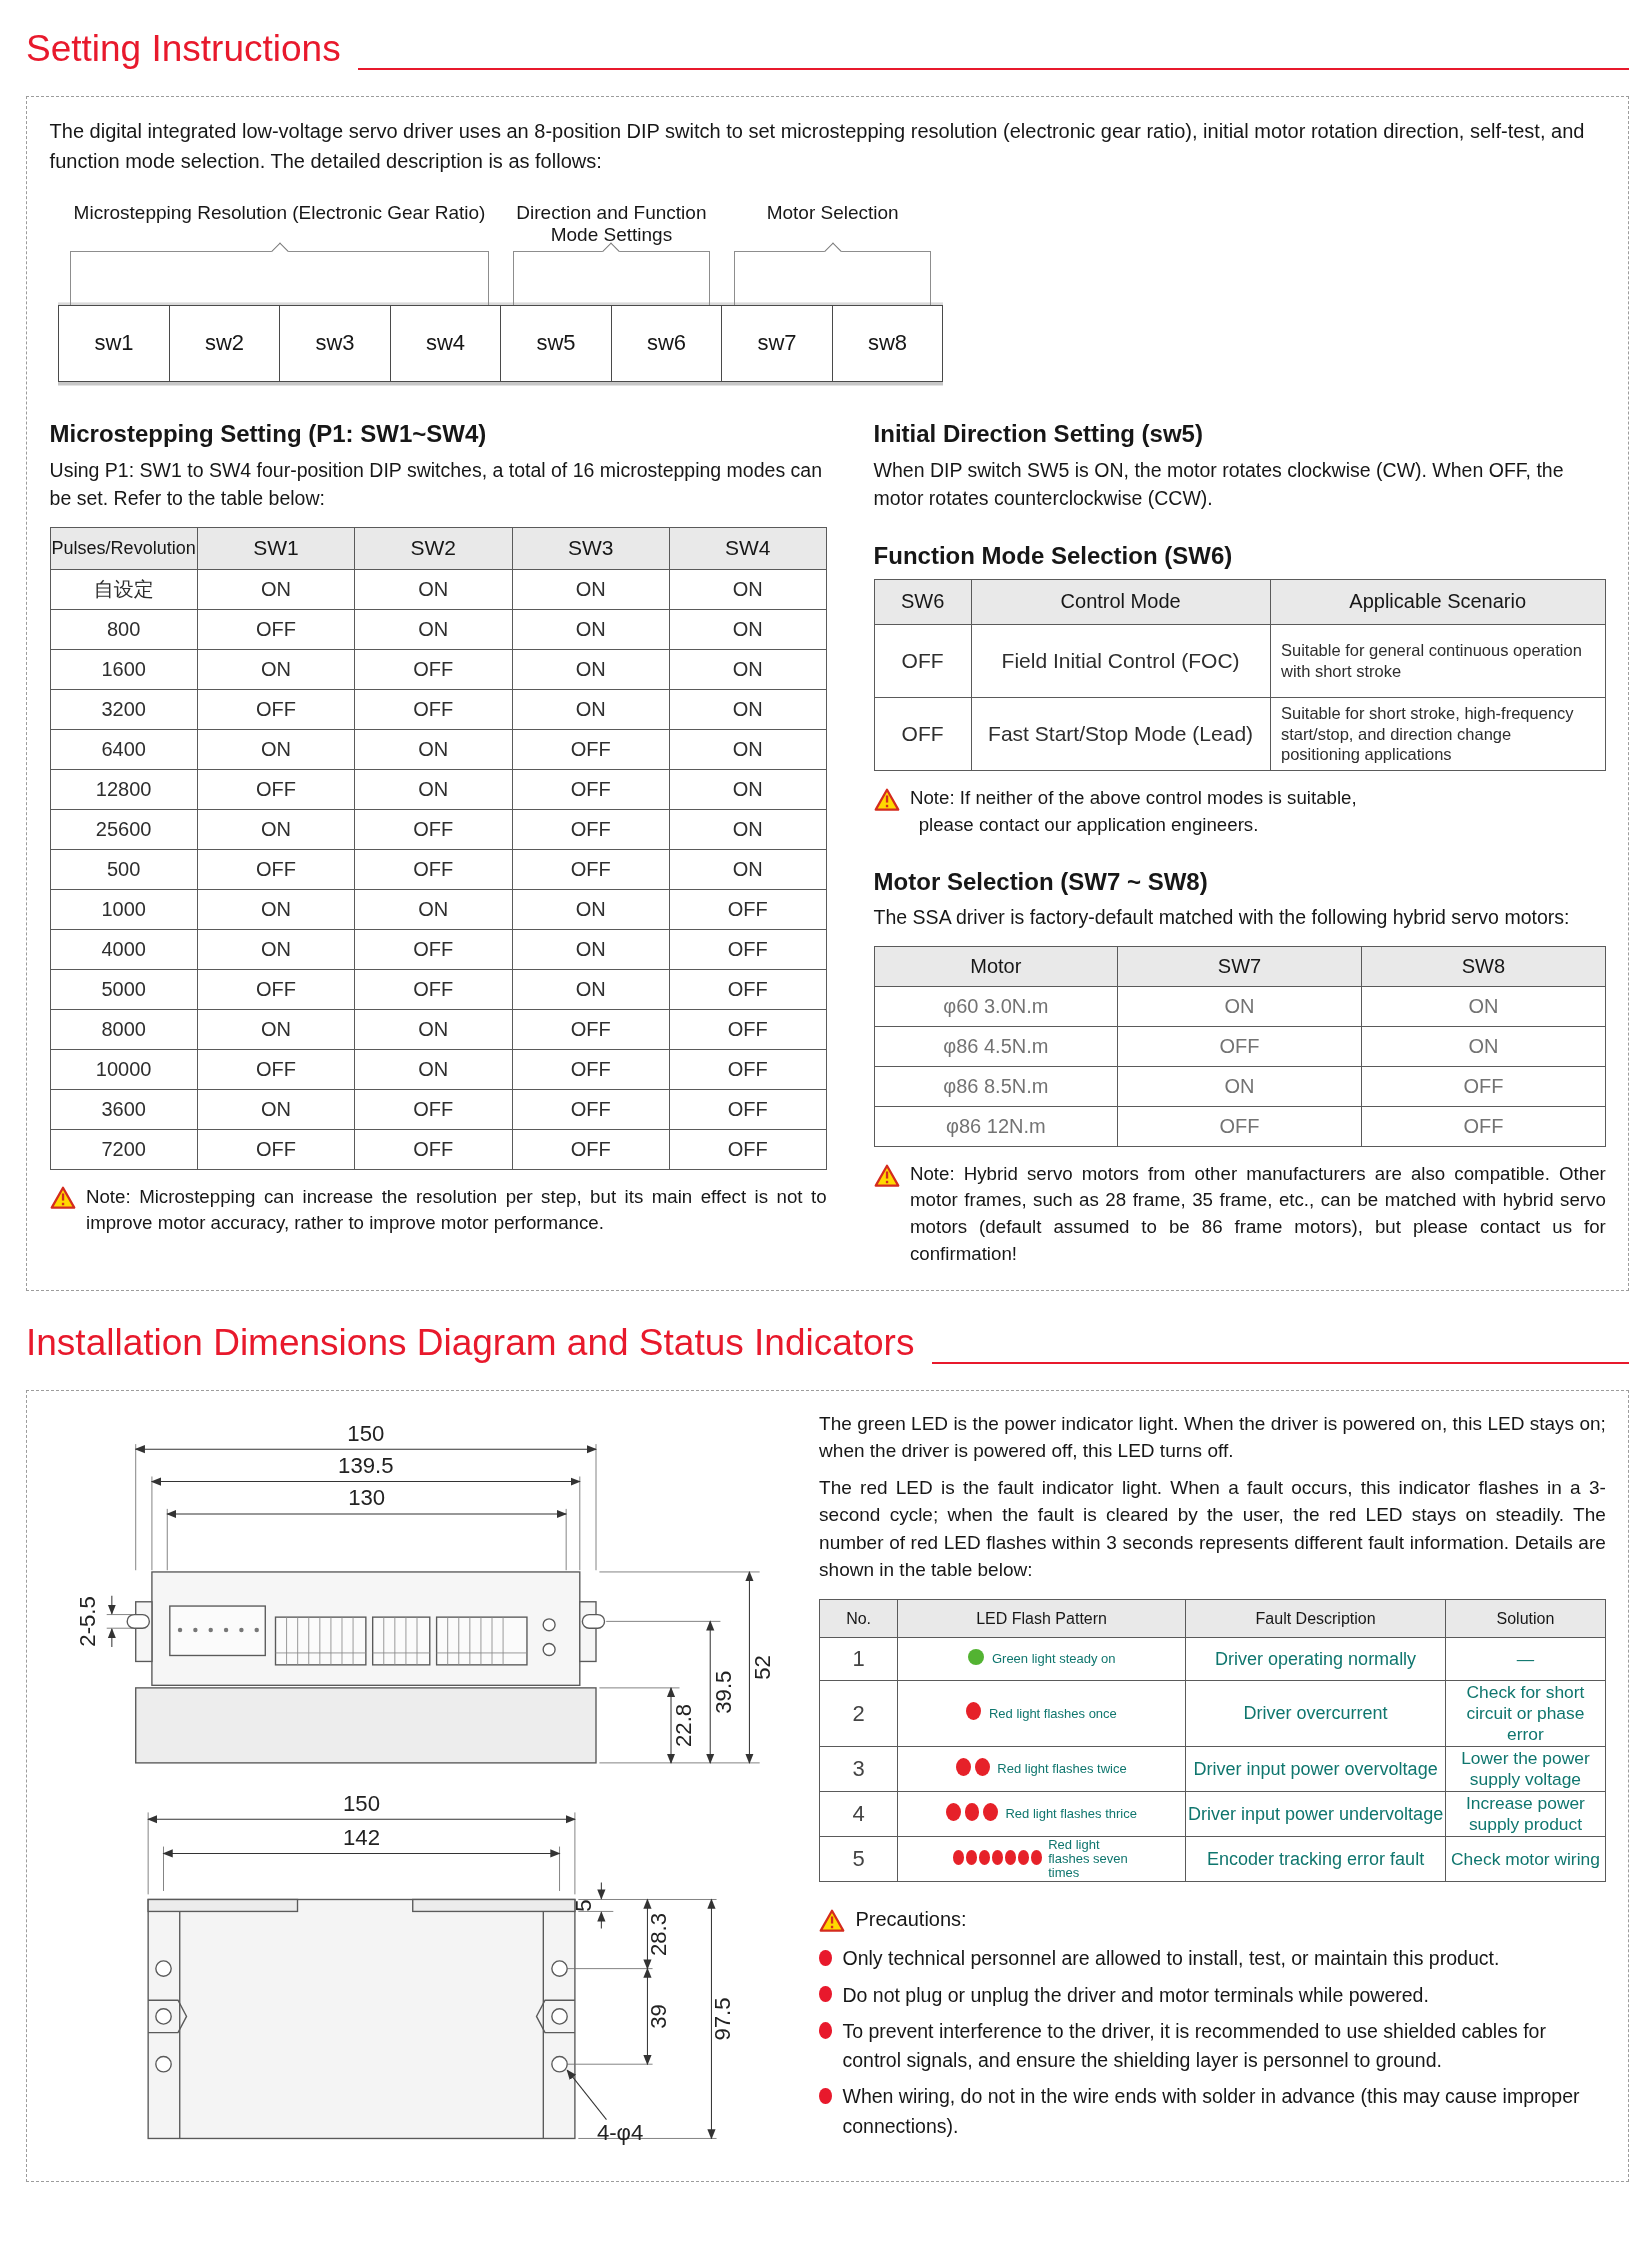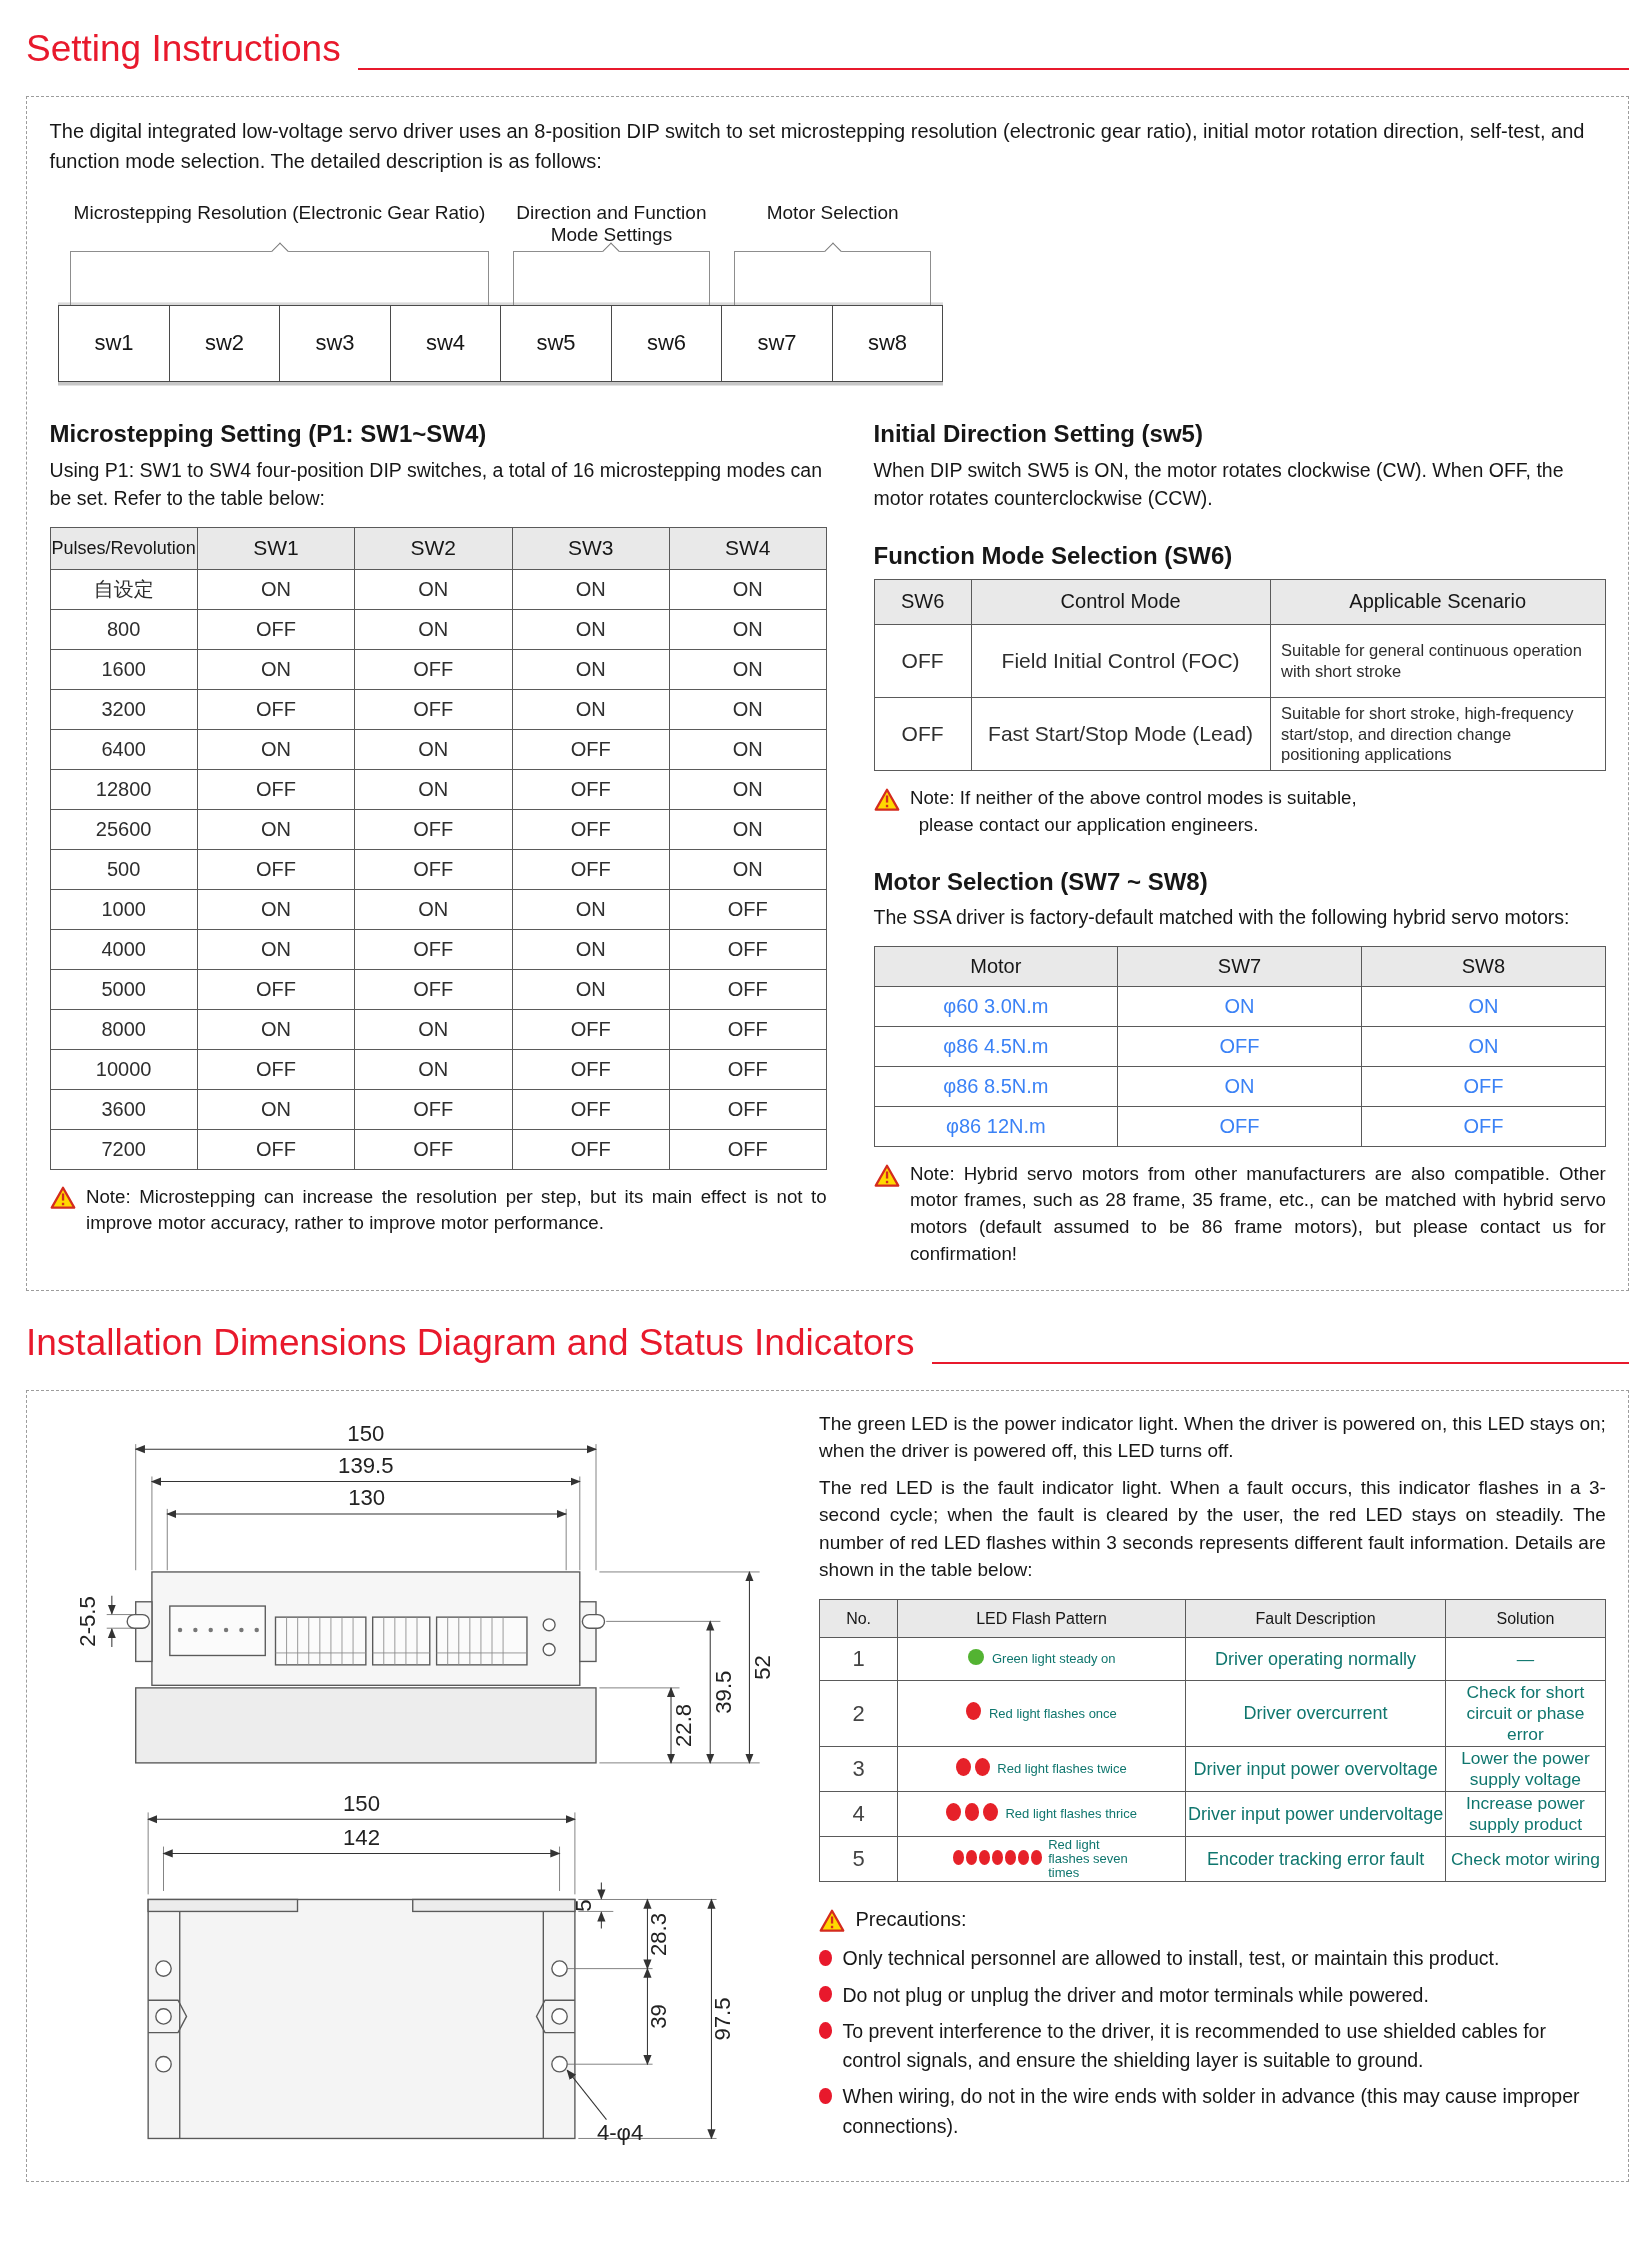--- a/index.html
+++ b/index.html
@@ -55,21 +55,21 @@
   .micro thead th:first-child{font-size:18px;}
   .micro td{height:40px;font-size:20px;color:#2e2e2e;}
 
   .fn thead th{font-size:20px;height:45px;}
   .fn td{font-size:21px;color:#2e2e2e;}
   .fn td:nth-child(1){width:97px;height:73px;}
   .fn td:nth-child(2){width:299px;}
   .fn td:nth-child(3){text-align:left;font-size:16.5px;line-height:1.25;padding:5.2px 10.4px;}
 
   .motor thead th{font-size:20px;height:40px;}
-  .motor td{height:40px;font-size:20px;color:#3b82f6;}
+  .motor td{height:40px;font-size:20px;color:#737373;}
   .motor td:nth-child(1){width:33.3%;}
 
   .note{display:flex;gap:10.4px;margin-top:14px;font-size:18.7px;line-height:1.42;}
   .note .txt{flex:1;text-align:justify;}
   .warn-ico{width:26px;height:23.4px;flex:none;margin-top:2.6px;}
   .note2 .l2{padding-left:8.7px;}
 
   .sect-gap{margin-top:29.5px;}
 
   
@@ -574,21 +574,21 @@
           <li>
               <span class="bullet"></span>
               <span class="txt">Only technical personnel are allowed to install, test, or maintain this product.</span>
             </li>
           <li>
               <span class="bullet"></span>
               <span class="txt">Do not plug or unplug the driver and motor terminals while powered.</span>
             </li>
           <li>
               <span class="bullet"></span>
-              <span class="txt">To prevent interference to the driver, it is recommended to use shielded cables for control signals, and ensure the shielding layer is suitable to ground.</span>
+              <span class="txt">To prevent interference to the driver, it is recommended to use shielded cables for control signals, and ensure the shielding layer is personnel to ground.</span>
             </li>
           <li>
               <span class="bullet"></span>
               <span class="txt">When wiring, do not in the wire ends with solder in advance (this may cause improper connections).</span>
             </li>
         </ul>
       </div>
     </div>
   </div>
 </div>

